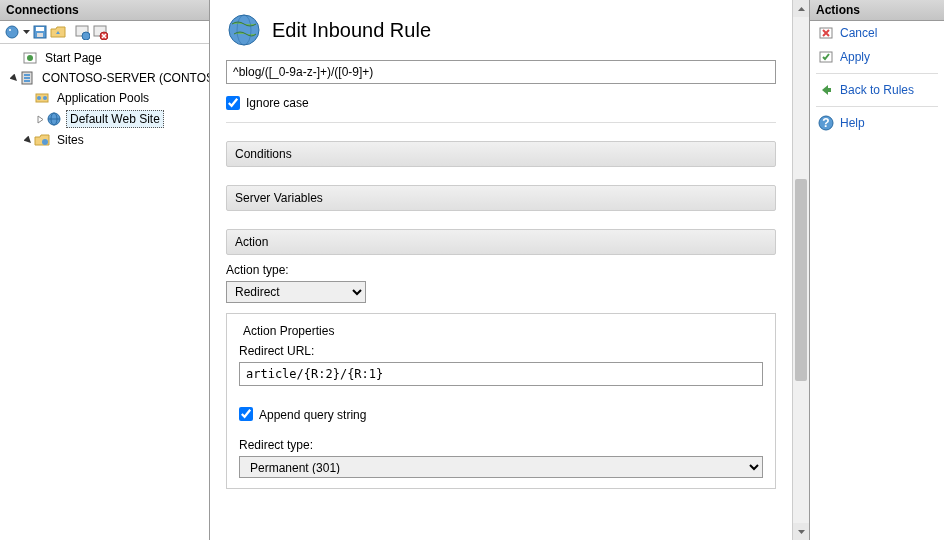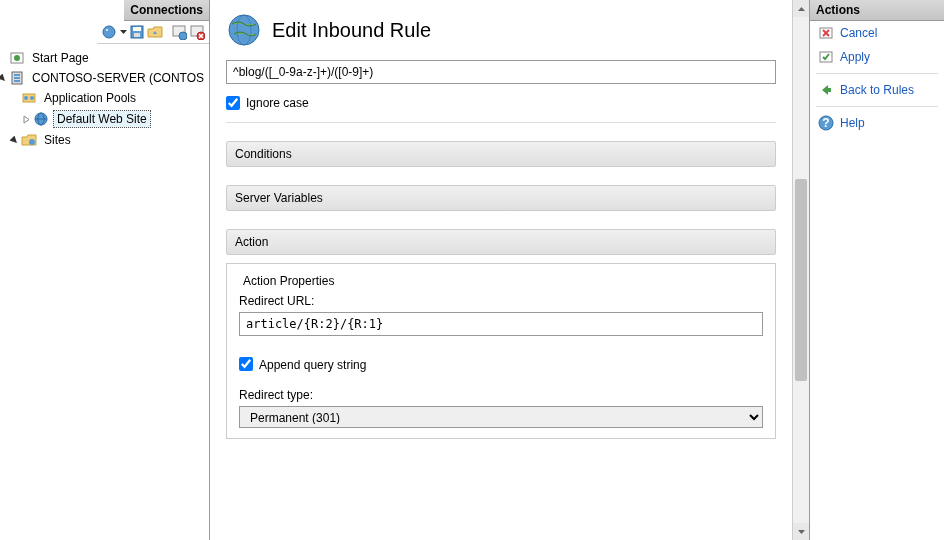--- a/index.html
+++ b/index.html
@@ -1,18 +1,18 @@
 <!DOCTYPE html>
 <html><head>
   <meta charset="utf-8">
   <style>
     * { box-sizing: border-box; margin: 0; padding: 0; font-family: "Segoe UI", Tahoma, sans-serif; font-size: 12px; }
     body { display: flex; width: 944px; height: 540px; background: #f0f0f0; overflow: hidden; }
     
-    .left-panel { width: 210px; background: #fff; border-right: 1px solid #999; display: flex; flex-direction: column; align-items: flex-end; }
+    .left-panel { width: 210px; background: #fff; border-right: 1px solid #999; display: flex; flex-direction: column; }
     .panel-header { background: linear-gradient(to bottom, #d8d8d8, #c4c4c4); border-bottom: 1px solid #999; padding: 3px 6px; font-weight: bold; }
     .toolbar { display: flex; gap: 2px; padding: 3px 4px; border-bottom: 1px solid #ccc; align-items: center; }
     .toolbar .icon { width: 16px; height: 16px; display: inline-flex; align-items: center; justify-content: center; }
     .toolbar .dropdown { width: 8px; height: 16px; display: inline-flex; align-items: center; justify-content: center; }
     
     .tree { padding: 4px 2px; flex: 1; overflow: auto; }
     .tree-item { display: flex; align-items: center; padding: 2px 0; white-space: nowrap; cursor: pointer; }
     .tree-item .chevron { width: 12px; display: inline-flex; justify-content: center; color: #555; }
     .tree-item .ticon { width: 16px; height: 16px; margin-right: 4px; display: inline-flex; align-items: center; justify-content: center; }
     .tree-item .label { padding: 1px 3px; }
@@ -196,20 +196,26 @@
     </div>
     
     <div class="divider"></div>
 
     <div class="section-header">Conditions</div>
 
     <div class="section-header">Server Variables</div>
 
     <div class="section-header">Action</div>
 
+    <div class="action-type-row">
+      <label>Action type:</label>
+      <select class="action-type-select">
+        <option>Redirect</option>
+      </select>
+    </div>
 
     <div class="fieldset">
       <div class="legend">Action Properties</div>
       <label>Redirect URL:</label>
       <input type="text" class="form-input mono" value="article/{R:2}/{R:1}" style="">
       
       <div class="checkbox-row" style="margin-top:16px;">
         <input type="checkbox" checked="" style="">
         <label>Append query string</label>
       </div>

